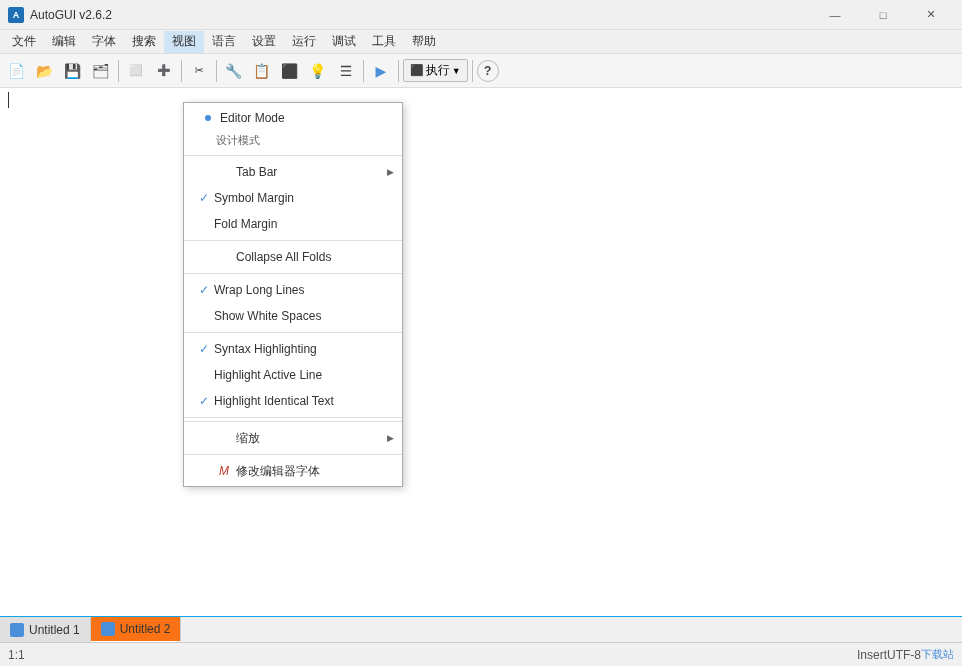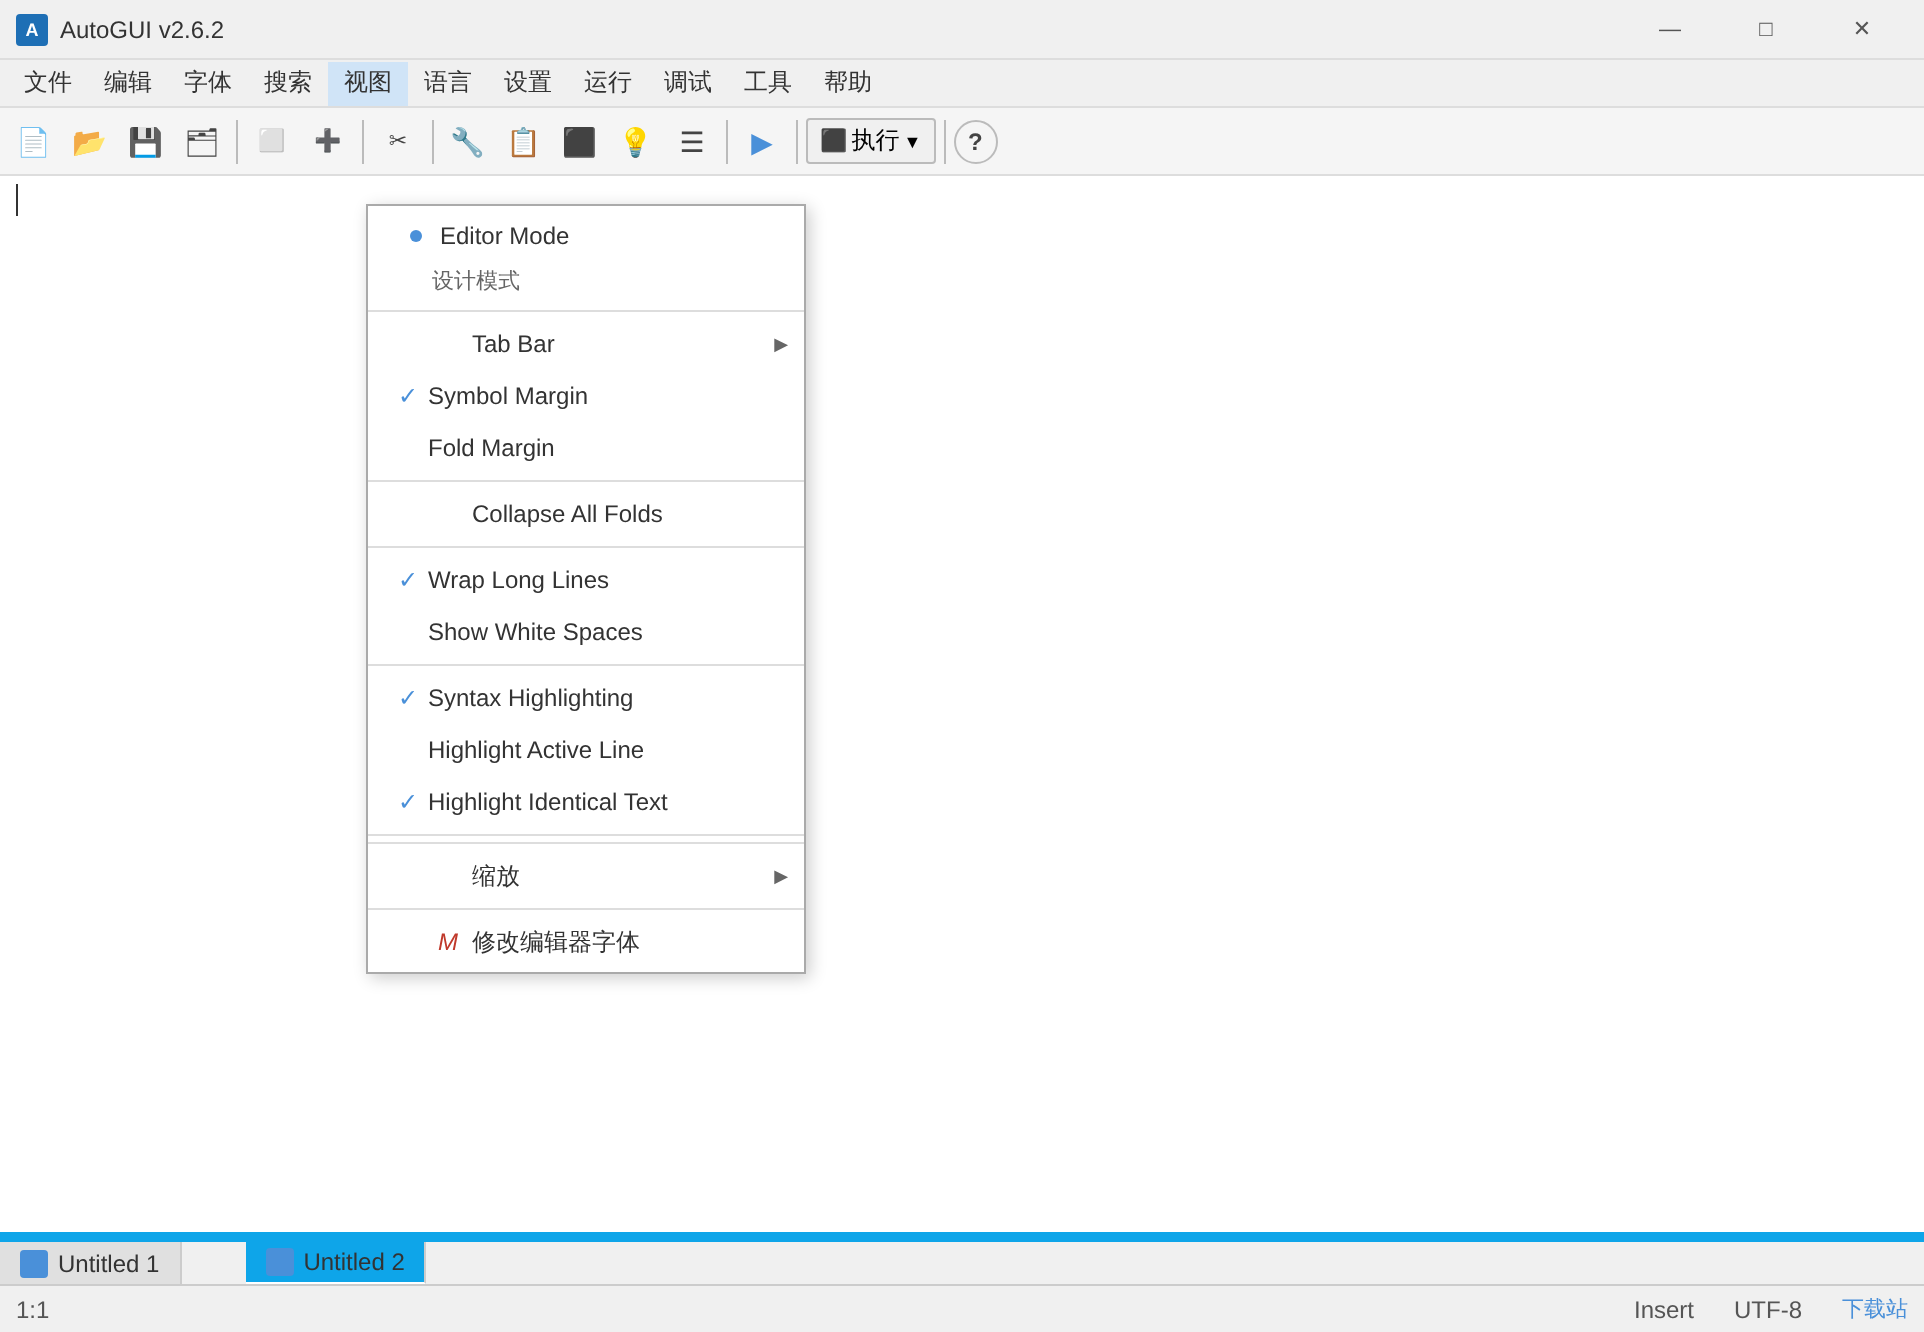--- a/index.html
+++ b/index.html
@@ -140,38 +140,37 @@
       animation: blink 1s step-end infinite;
     }
     @keyframes blink { 50% { opacity: 0; } }
 
     
     .tabbar {
       display: flex;
       align-items: center;
       background: #f0f0f0;
       height: 26px;
-      border-top: 5px solid #0ea5e9;
+      border-top: 1px solid #0ea5e9;
     }
     .tab {
       display: flex;
       align-items: center;
       padding: 0 10px;
       height: 100%;
       gap: 5px;
       cursor: pointer;
       border-right: 1px solid #ccc;
       font-size: 12px;
       color: #333;
       background: #e0e0e0;
     }
     .tab.active {
-      background: #0ea5e9;
+      background: #f97316;
       border-bottom: 1px solid white;
-      margin-left: 32px;
     }
     .tab-icon {
       width: 14px;
       height: 14px;
       background: #4a90d9;
       border-radius: 2px;
       display: flex;
       align-items: center;
       justify-content: center;
     }
@@ -183,21 +182,20 @@
       justify-content: space-between;
       background: #f0f0f0;
       height: 24px;
       padding: 0 8px;
       border-top: 1px solid #ccc;
       font-size: 12px;
       color: #555;
     }
     .statusbar-right {
       display: flex;
-      gap: 20px;
       align-items: center;
     }
     .statusbar-logo {
       color: #4a90d9;
       font-size: 11px;
     }
 
     
     .dropdown-menu {
       position: absolute;

